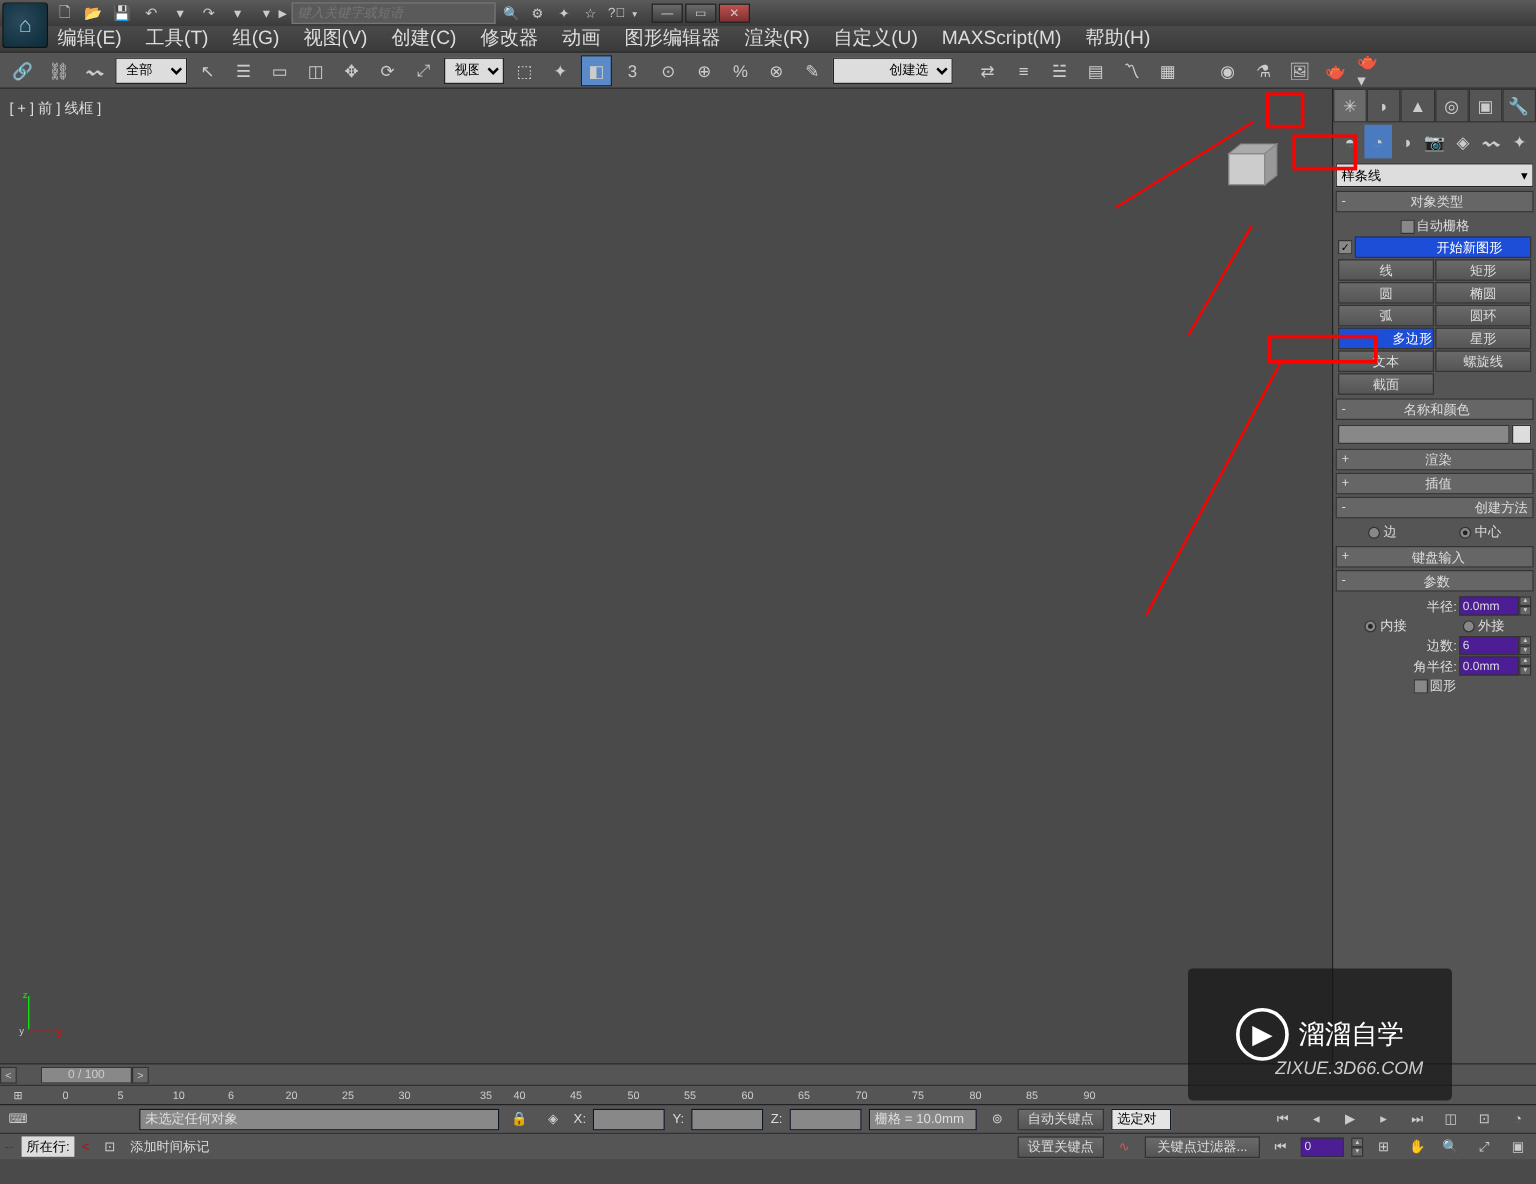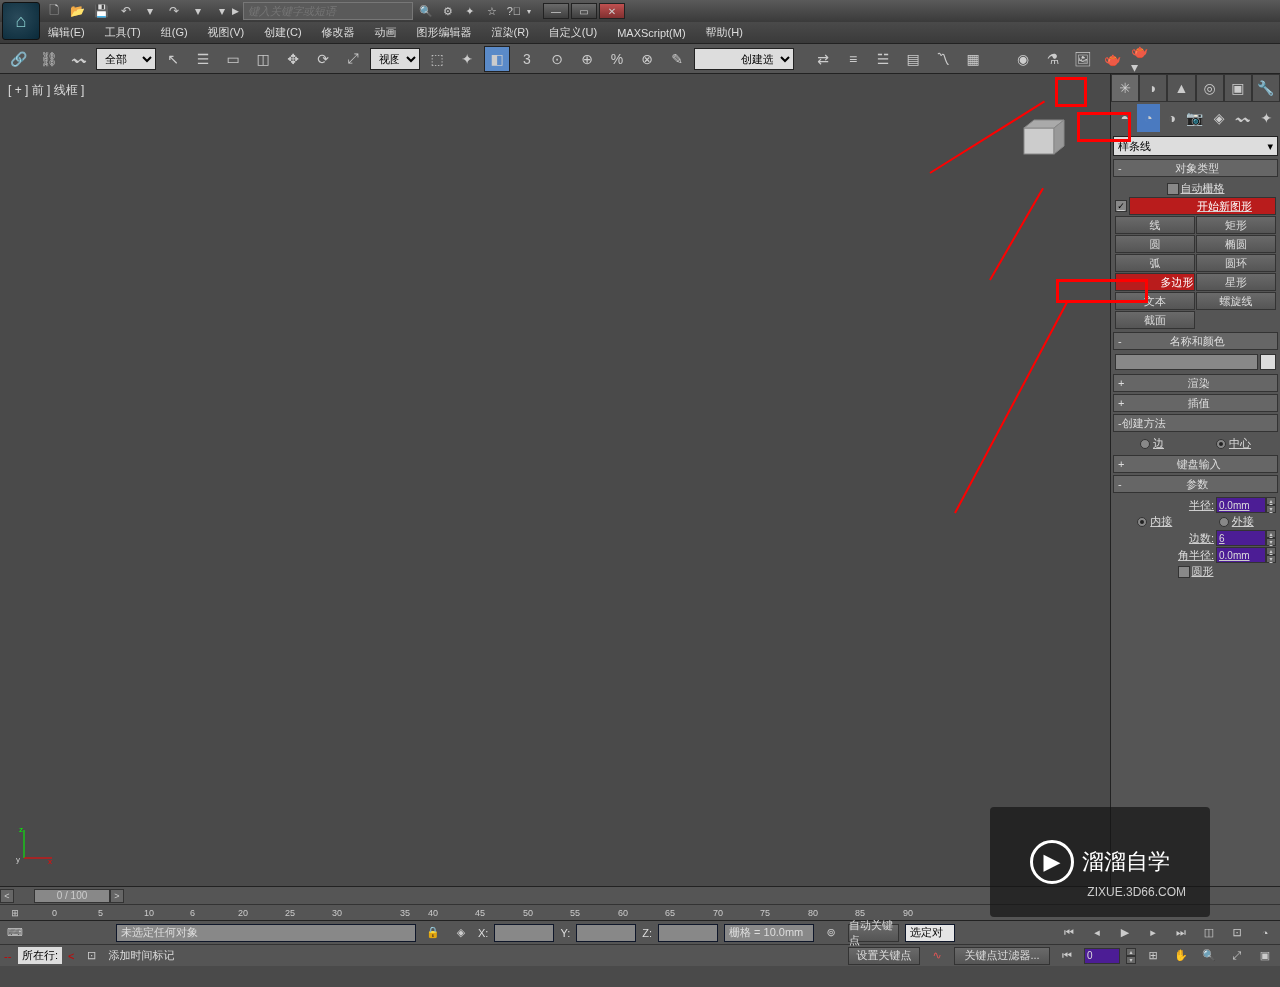--- a/index.html
+++ b/index.html
@@ -13,21 +13,21 @@
 .title-text { flex: 1; text-align: center; color: #bbb; font-size: 12px; }
 .title-right { display: flex; align-items: center; gap: 4px; margin-right: 4px; }
 .search-box { width: 170px; height: 18px; background: #5a5a5a; border: 1px solid #777; color: #999; font-style: italic; padding: 0 4px; font-size: 11px; }
 .title-icon { width: 18px; height: 18px; display: flex; align-items: center; justify-content: center; color: #ccc; }
 .window-controls { display: flex; gap: 2px; margin-left: 8px; }
 .wc-btn { width: 26px; height: 16px; background: linear-gradient(#6a6a6a,#3e3e3e); border: 1px solid #222; display: flex; align-items: center; justify-content: center; font-size: 10px; }
 .wc-close { background: linear-gradient(#c05050,#803030); }
 
 
 .menubar { height: 22px; background: linear-gradient(#4a4a4a, #3a3a3a); display: flex; align-items: center; padding-left: 44px; gap: 12px; border-bottom: 1px solid #222; }
-.menu-item { color: #ddd; font-size: 11px; padding: 0 4px; cursor: default; }
+.menu-item { color: #ddd; font-size: 16px; padding: 0 4px; cursor: default; }
 
 
 .toolbar { height: 30px; background: #555; display: flex; align-items: center; padding: 0 6px; gap: 4px; border-bottom: 1px solid #222; }
 .tb-btn { width: 26px; height: 26px; display: flex; align-items: center; justify-content: center; color: #ccc; font-size: 14px; border: 1px solid transparent; }
 .tb-btn.active { background: #5a8ac8; border: 1px solid #222; }
 .tb-select { height: 22px; background: #ddd; color: #000; border: 1px solid #222; font-size: 11px; padding: 0 4px; }
 .tb-sel1 { width: 60px; }
 .tb-sel2 { width: 50px; }
 .tb-sel3 { width: 100px; padding-left: 42px; }
 
@@ -43,26 +43,26 @@
 
 .command-panel { width: 170px; background: #555; border-left: 1px solid #222; display: flex; flex-direction: column; }
 .cp-tabs { display: flex; height: 28px; }
 .cp-tab { flex: 1; display: flex; align-items: center; justify-content: center; background: #555; border: 1px solid #333; font-size: 14px; }
 .cp-tab.active { background: #6a6a6a; }
 .cp-subtabs { display: flex; height: 28px; margin: 2px; }
 .cp-subtab { flex: 1; display: flex; align-items: center; justify-content: center; font-size: 14px; }
 .cp-dropdown { margin: 2px; height: 20px; background: #ddd; color: #000; border: 1px solid #222; font-size: 11px; display: flex; align-items: center; padding: 0 4px; justify-content: space-between; }
 .rollout-head { height: 18px; background: #666; border: 1px solid #333; display: flex; align-items: center; padding: 0 4px; margin: 1px 2px; font-size: 11px; color: #ddd; }
 .rollout-body { padding: 2px 4px; }
-.cp-row { display: flex; align-items: center; gap: 2px; margin: 1px 0; text-decoration: underline; }
+.cp-row { display: flex; align-items: center; gap: 2px; margin: 1px 0; }
 .cp-chk { width: 12px; height: 12px; background: #888; border: 1px solid #333; display: flex; align-items: center; justify-content: center; font-size: 9px; color: #000; }
 .cp-lbl { font-size: 11px; color: #ddd; }
 .cp-btn-grid { display: grid; grid-template-columns: 1fr 1fr; gap: 1px; }
 .cp-btn { height: 18px; background: linear-gradient(#6a6a6a,#555); border: 1px solid #333; display: flex; align-items: center; justify-content: center; font-size: 11px; color: #ddd; }
-.cp-btn.active { background: #b91c1c; color: #fff; padding-left: 44px; }
+.cp-btn.active { background: #1d4ed8; color: #fff; padding-left: 44px; }
 .cp-input { flex: 1; height: 16px; background: #888; border: 1px solid #333; color: #fff; }
 .col-swatch { width: 16px; height: 16px; background: #ddd; border: 1px solid #333; }
 .spinner { display: flex; }
 .spin-field { width: 50px; height: 16px; background: #4c1d95; border: 1px solid #333; color: #ddd; padding: 0 2px; font-size: 10px; display: flex; align-items: center; }
 .spin-btns { display: flex; flex-direction: column; width: 10px; }
 .spin-btn-s { height: 8px; background: #666; border: 1px solid #333; font-size: 6px; line-height: 6px; text-align: center; }
 .radio { display: flex; align-items: center; gap: 3px; }
 .radio-dot { width: 10px; height: 10px; border-radius: 50%; background: #888; border: 1px solid #333; }
 .radio-dot.on::after { content:""; display:block; width:4px; height:4px; background:#222; border-radius:50%; margin:2px; }
 
@@ -79,21 +79,21 @@
 .status-bar { height: 24px; background: #555; display: flex; align-items: center; gap: 6px; padding: 0 4px; border-top: 1px solid #222; font-size: 11px; }
 .sb-field { height: 18px; background: #888; border: 1px solid #0f172a; color: #ddd; padding: 0 4px; display: flex; align-items: center; }
 .sb-btn { width: 22px; height: 20px; display: flex; align-items: center; justify-content: center; color: #ccc; }
 
 
 .status-bar2 { height: 22px; background: #555; display: flex; align-items: center; gap: 6px; padding: 0 4px; border-top: 1px solid #333; font-size: 11px; }
 
 
 .watermark { position: absolute; right: 70px; bottom: 70px; width: 220px; height: 110px; background: rgba(20,20,20,.7); display: flex; align-items: center; justify-content: center; color: #fff; font-size: 22px; border-radius: 4px; z-index: 20; }
 .watermark .play { width: 44px; height: 44px; border: 3px solid #fff; border-radius: 50%; display: flex; align-items: center; justify-content: center; margin-right: 8px; }
-.watermark .sub { position: absolute; bottom: 18px; right: 24px; font-size: 12px; color: #ccc; }
+.watermark .sub { position: absolute; bottom: 18px; right: 24px; font-size: 15px; color: #ccc; font-style: italic; }
 </style>
 </head>
 <body>
 
 <div class="app-icon">⌂</div>
 <div class="titlebar">
   <div class="qat">
     <div class="qat-btn">🗋</div>
     <div class="qat-btn">📂</div>
     <div class="qat-btn">💾</div>
@@ -252,21 +252,21 @@
     <div class="rollout-body">
       <div class="cp-row">
         <div class="cp-input"></div>
         <div class="col-swatch"></div>
       </div>
     </div>
 
     <div class="rollout-head">+ <span style="flex:1;text-align:center">渲染</span></div>
     <div class="rollout-head">+ <span style="flex:1;text-align:center">插值</span></div>
 
-    <div class="rollout-head">- <span style="flex:1;text-align:left">创建方法</span></div>
+    <div class="rollout-head">- <span style="flex:1;text-align:right">创建方法</span></div>
     <div class="rollout-body">
       <div class="cp-row" style="justify-content:space-around">
         <div class="radio">
             <div class="radio-dot"></div>
             <span class="cp-lbl">边</span>
           </div>
         <div class="radio">
             <div class="radio-dot on"></div>
             <span class="cp-lbl">中心</span>
           </div>
@@ -361,21 +361,21 @@
   <div class="sb-btn">🔒</div>
   <div class="sb-btn">◈</div>
   <span class="cp-lbl">X:</span>
     <div class="sb-field" style="width:60px"></div>
   <span class="cp-lbl">Y:</span>
     <div class="sb-field" style="width:60px"></div>
   <span class="cp-lbl">Z:</span>
     <div class="sb-field" style="width:60px"></div>
   <div class="sb-field" style="width:90px">栅格 = 10.0mm</div>
   <div class="sb-btn">⊚</div>
-  <div class="cp-btn" style="width:51px">自动关键点</div>
+  <div class="cp-btn" style="width:72px">自动关键点</div>
   <div class="sb-field" style="width:50px;background:#e5e5e5;color:#000">选定对</div>
   <div style="flex:1"></div>
   <div class="sb-btn">⏮</div>
   <div class="sb-btn">◂</div>
   <div class="sb-btn">▶</div>
   <div class="sb-btn">▸</div>
   <div class="sb-btn">⏭</div>
   <div class="sb-btn">◫</div>
   <div class="sb-btn">⊡</div>
   <div class="sb-btn">◔</div>

